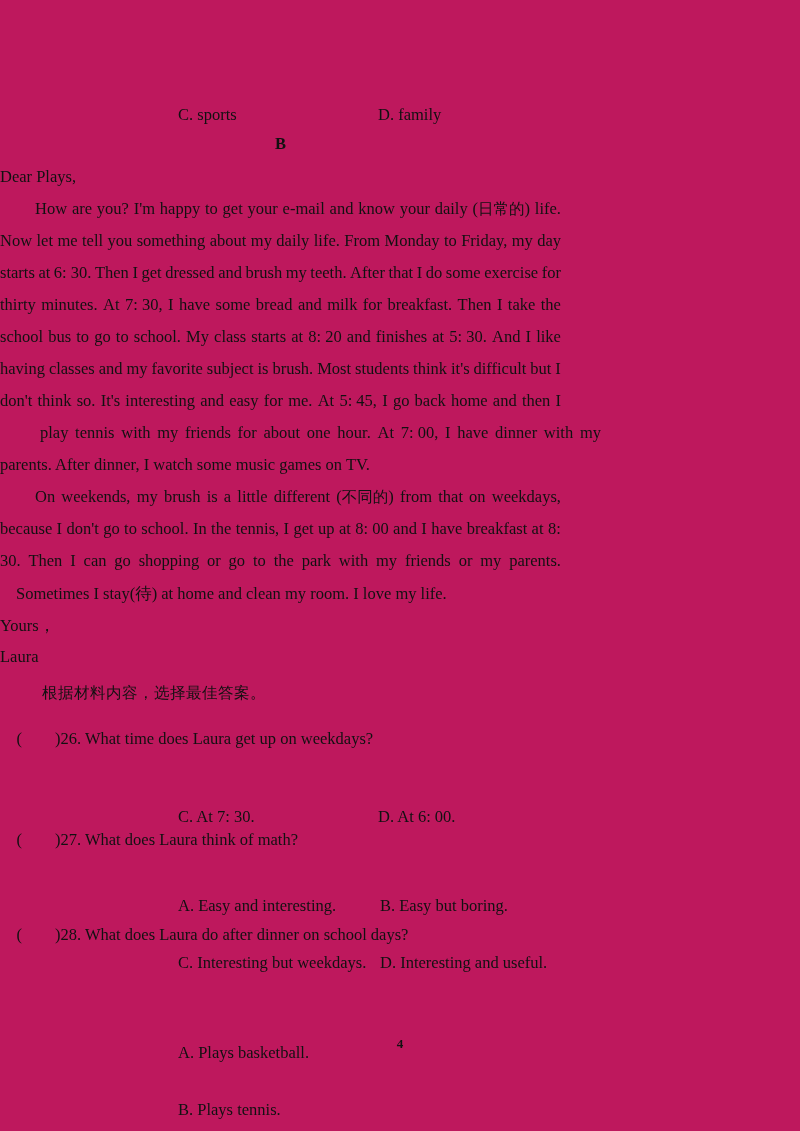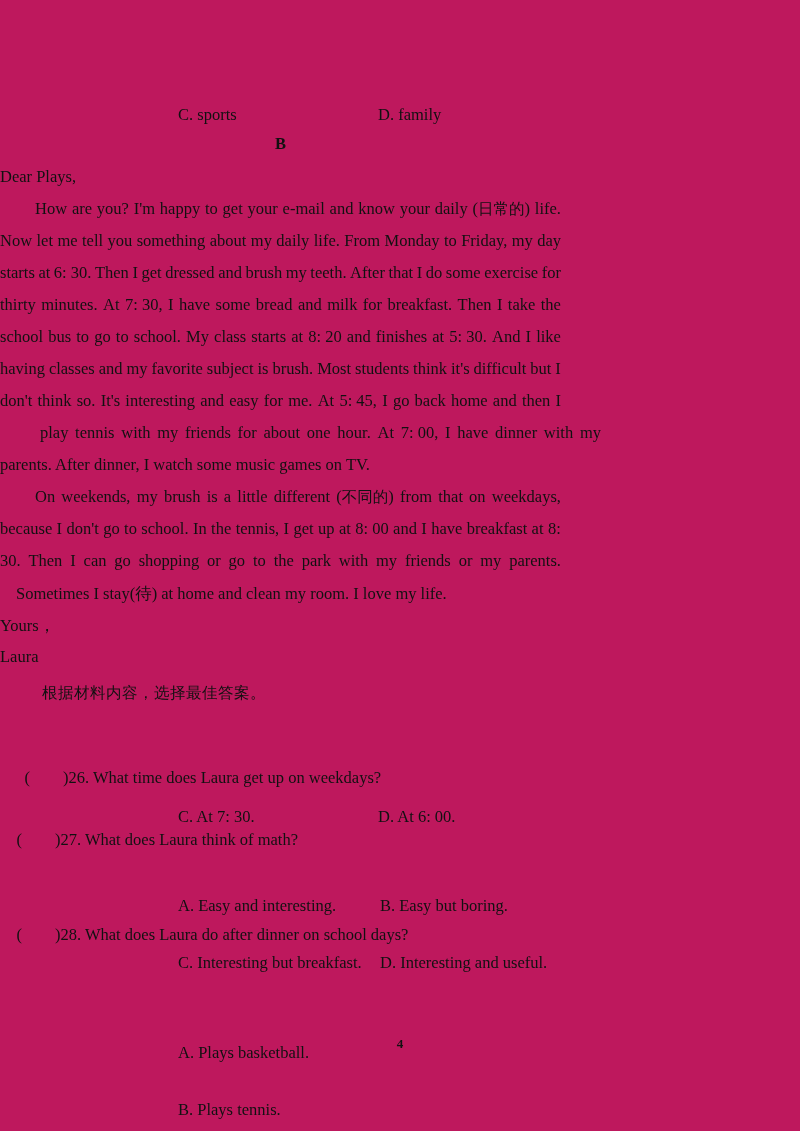--- a/index.html
+++ b/index.html
@@ -388,37 +388,37 @@
 
   <div class="col sig" style="top:615px;">
     <span>Yours，</span>
   </div>
   <div class="col instruction hei" style="top:683px;">根据材料内容，选择最佳答案。</div>
 
   <div class="col sig" style="top:647px; padding-right:6px;">
     <span>Laura</span>
   </div>
 
-  <div class="col question" style="top:747px;padding-left:8px;">
+  <div class="col question" style="top:708px;">
     <span class="qbracket">(　　)</span><span>26.</span><span> What time does Laura get up on weekdays?</span>
   </div>
   <div class="col opt-row" style="top:778px;">
     <span class="opt-c">C. At 7: 30.</span>
     <span class="opt-d">D. At 6: 00.</span>
   </div>
 
   <div class="col question" style="top:809px;">
     <span class="qbracket">(　　)</span><span>27.</span><span> What does Laura think of math?</span>
   </div>
   <div class="col opt-row" style="top:841px;text-align:center;">
     <span class="opt-a">A. Easy and interesting.</span>
     <span class="opt-b-narrow">B. Easy but boring.</span>
   </div>
   <div class="col opt-row" style="top:872px;">
-    <span class="opt-c">C. Interesting but breakfast.</span>
+    <span class="opt-c">C. Interesting but weekdays.</span>
     <span class="opt-d-narrow">D. Interesting and useful.</span>
   </div>
 
   <div class="col question" style="top:904px;">
     <span class="qbracket">(　　)</span><span>28.</span><span> What does Laura do after dinner on school days?</span>
   </div>
   <div class="col opt-row" style="top:936px;">
     <span class="opt-a">A. Plays basketball.</span>
   </div>
   <div class="col opt-row" style="top:967px;">

